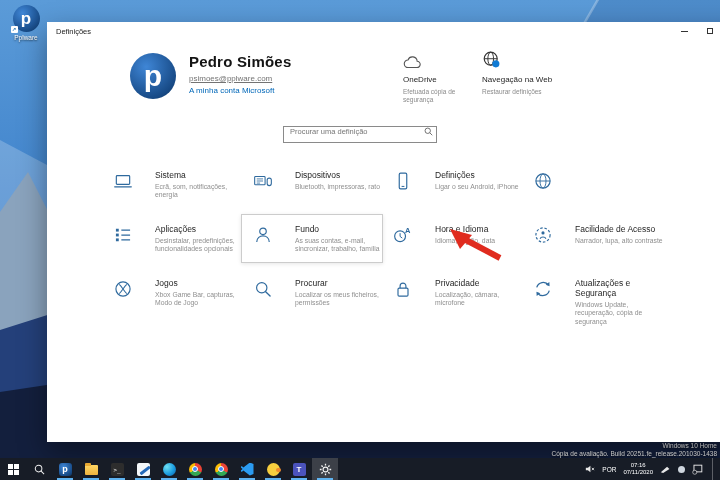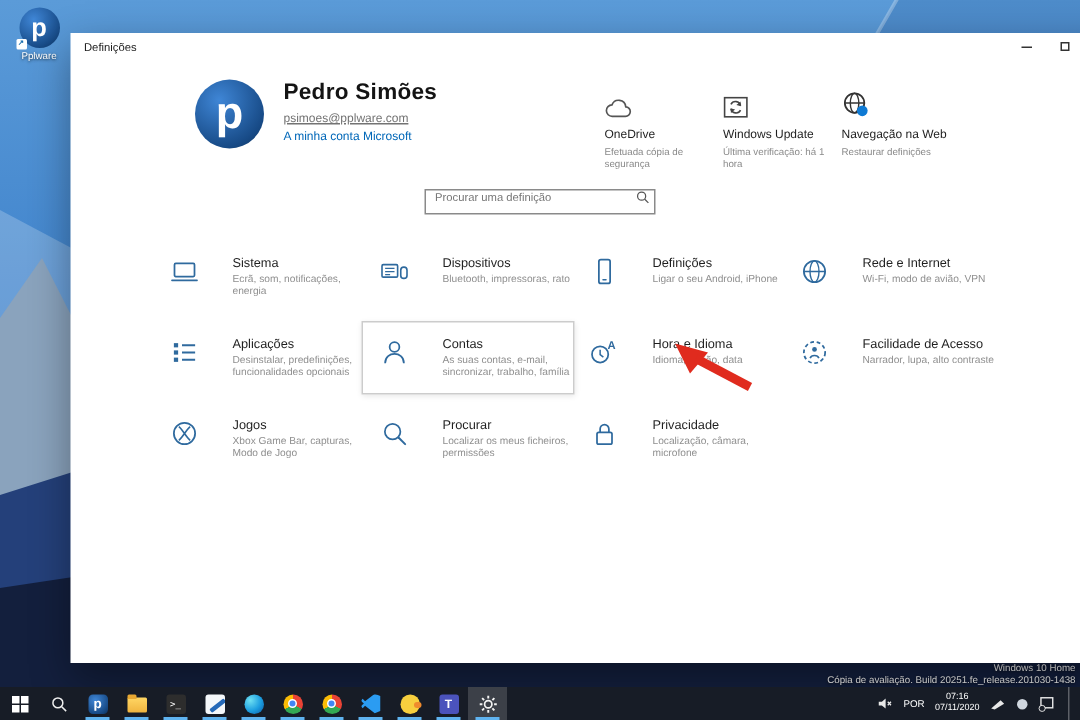--- a/index.html
+++ b/index.html
@@ -30,21 +30,21 @@
   .min-glyph { width:7px; height:1px; background:#333; }
   .max-glyph { width:6px; height:6px; border:1px solid #333; }
 
   
   .profile { position:absolute; left:83px; top:31px; display:flex; gap:13px; }
   .avatar { width:46px; height:46px; font-size:30px; }
   .pname { font-size:15px; font-weight:bold; color:#141414; letter-spacing:.2px; }
   .pemail { font-size:8px; color:#737373; margin-top:4px;text-decoration:underline; }
   .plink { font-size:8px; color:#0067b8; margin-top:3px; }
 
-  .status-row { position:absolute; left:356px; top:37px; display:flex; }
+  .status-row { position:absolute; left:356px; top:27px; display:flex; }
   .status-col { width:79px; padding-right:6px; }
   .status-col .sicon { height:20px; display:flex; align-items:flex-end; }
   .status-col .stitle { font-size:8px; color:#1f1f1f; margin-top:6px; line-height:1.25; }
   .status-col .ssub { font-size:6.5px; color:#8a8a8a; margin-top:3px; line-height:1.3; }
 
   
   .searchbox { position:absolute; left:236px; top:104px; width:154px; height:17px; border:1px solid #8a8a8a;
                background:#fff; display:flex; align-items:flex-start; }
   .searchbox input { flex:1; border:none; outline:none; font-size:7.5px; padding-left:6px; color:#333;
                      font-family:"Liberation Sans",sans-serif; background:transparent; }
@@ -179,32 +179,20 @@
         <span class="sicon">
           <svg width="19" height="14" viewBox="0 0 24 17">
               <path d="M6.5,15.5 h11 a4,4 0 0 0 0.4,-8 a6,6 0 0 0 -11.6,-1.6 a4.6,4.6 0 0 0 0.2,9.6 z" fill="none" stroke="#555" stroke-width="1.4"></path>
             </svg>
         </span>
         <div class="stitle">OneDrive</div>
         <div class="ssub">Efetuada cópia de segurança</div>
       </div>
       <div class="status-col">
         <span class="sicon">
-          <svg width="17" height="15" viewBox="0 0 24 21">
-            <rect x="1.5" y="1.5" width="21" height="18" fill="none" stroke="#444" stroke-width="1.5"></rect>
-            <path d="M7.5,12 a4.8,4.8 0 0 0 9,1.2 M16.5,9 a4.8,4.8 0 0 0 -9,-1.2" fill="none" stroke="#444" stroke-width="1.5"></path>
-            <polygon points="16.5,5.2 16.9,9.6 12.6,8.4" fill="#444"></polygon>
-            <polygon points="7.5,15.8 7.1,11.4 11.4,12.6" fill="#444"></polygon>
-          </svg>
-        </span>
-        <div class="stitle">Windows Update</div>
-        <div class="ssub">Última verificação: há 1 hora</div>
-      </div>
-      <div class="status-col">
-        <span class="sicon">
           <svg width="19" height="19" viewBox="0 0 24 24">
             <circle cx="11" cy="11" r="8.2" fill="none" stroke="#333" stroke-width="1.5"></circle>
             <ellipse cx="11" cy="11" rx="3.6" ry="8.2" fill="none" stroke="#333" stroke-width="1.2"></ellipse>
             <path d="M2.8,11 h16.4" stroke="#333" stroke-width="1.2"></path>
             <circle cx="17.5" cy="17.5" r="4.5" fill="#0f7ad4"></circle>
           </svg>
         </span>
         <div class="stitle">Navegação na Web</div>
         <div class="ssub">Restaurar definições</div>
       </div>
@@ -255,24 +243,20 @@
         <span class="tile-sub">Ligar o seu Android, iPhone</span>
           </span>
       </div>
 
       <div class="tile">
         <svg class="ticon" width="20" height="20" viewBox="0 0 24 24">
           <circle cx="12" cy="12" r="8.5" fill="none" stroke="#2f6a9e" stroke-width="1.4"></circle>
           <ellipse cx="12" cy="12" rx="3.6" ry="8.5" fill="none" stroke="#2f6a9e" stroke-width="1.1"></ellipse>
           <path d="M3.5,12 h17" stroke="#2f6a9e" stroke-width="1.1"></path>
         </svg>
-        <span>
-            <span class="tile-title">Rede e Internet</span>
-        <span class="tile-sub">Wi-Fi, modo de avião, VPN</span>
-          </span>
       </div>
 
 
       <div class="tile">
         <svg class="ticon" width="20" height="20" viewBox="0 0 24 24">
           <rect x="3.5" y="4.5" width="3.4" height="3.4" fill="#2f6a9e"></rect>
           <rect x="3.5" y="10.3" width="3.4" height="3.4" fill="#2f6a9e"></rect>
           <rect x="3.5" y="16.1" width="3.4" height="3.4" fill="#2f6a9e"></rect>
           <path d="M10,6.2 h10.5 M10,12 h10.5 M10,17.8 h10.5" stroke="#2f6a9e" stroke-width="1.5"></path>
         </svg>
@@ -281,21 +265,21 @@
         <span class="tile-sub">Desinstalar, predefinições, funcionalidades opcionais</span>
           </span>
       </div>
 
       <div class="tile highlight">
         <svg class="ticon" width="20" height="20" viewBox="0 0 24 24">
           <circle cx="12" cy="7.6" r="3.9" fill="none" stroke="#2f6a9e" stroke-width="1.4"></circle>
           <path d="M4.5,20.5 c0,-5.2 3.9,-7.4 7.5,-7.4 s7.5,2.2 7.5,7.4" fill="none" stroke="#2f6a9e" stroke-width="1.4"></path>
         </svg>
         <span>
-            <span class="tile-title">Contas</span>
+            <span class="tile-title">Fundo</span>
         <span class="tile-sub">As suas contas, e-mail, sincronizar, trabalho, família</span>
           </span>
       </div>
 
       <div class="tile">
         <svg class="ticon" width="20" height="20" viewBox="0 0 24 24">
           <circle cx="8.5" cy="13.5" r="6.5" fill="none" stroke="#2f6a9e" stroke-width="1.4"></circle>
           <path d="M8.5,9.8 v3.9 l2.6,2" fill="none" stroke="#2f6a9e" stroke-width="1.2"></path>
           <text x="14.5" y="9.5" font-size="9" font-weight="bold" fill="#2f6a9e" font-family="Liberation Sans, sans-serif">A</text>
         </svg>
@@ -343,20 +327,31 @@
         <svg class="ticon" width="20" height="20" viewBox="0 0 24 24">
           <rect x="6" y="11" width="12" height="9.5" rx="1.4" fill="none" stroke="#2f6a9e" stroke-width="1.4"></rect>
           <path d="M8.5,11 V8.4 a3.5,3.5 0 0 1 7,0 V11" fill="none" stroke="#2f6a9e" stroke-width="1.4"></path>
         </svg>
         <span>
             <span class="tile-title">Privacidade</span>
         <span class="tile-sub">Localização, câmara, microfone</span>
           </span>
       </div>
 
+      <div class="tile">
+        <svg class="ticon" width="20" height="20" viewBox="0 0 24 24">
+          <path d="M4.5,10 a8,8 0 0 1 14.2,-2.6 M19.5,14 a8,8 0 0 1 -14.2,2.6" fill="none" stroke="#2f6a9e" stroke-width="1.5"></path>
+          <polygon points="19.6,3.6 19.9,8.6 15.2,7" fill="#2f6a9e"></polygon>
+          <polygon points="4.4,20.4 4.1,15.4 8.8,17" fill="#2f6a9e"></polygon>
+        </svg>
+        <span>
+            <span class="tile-title">Atualizações e Segurança</span>
+        <span class="tile-sub">Windows Update, recuperação, cópia de segurança</span>
+          </span>
+      </div>
 
     </div>
   </div>
 
   <svg class="red-arrow" width="56" height="34" viewBox="0 0 56 34">
     <polygon points="3,2 25,8 13,22" fill="#e02b1e"></polygon>
     <line x1="17" y1="12" x2="53" y2="31" stroke="#e02b1e" stroke-width="6"></line>
   </svg>
 
   <div class="taskbar">

